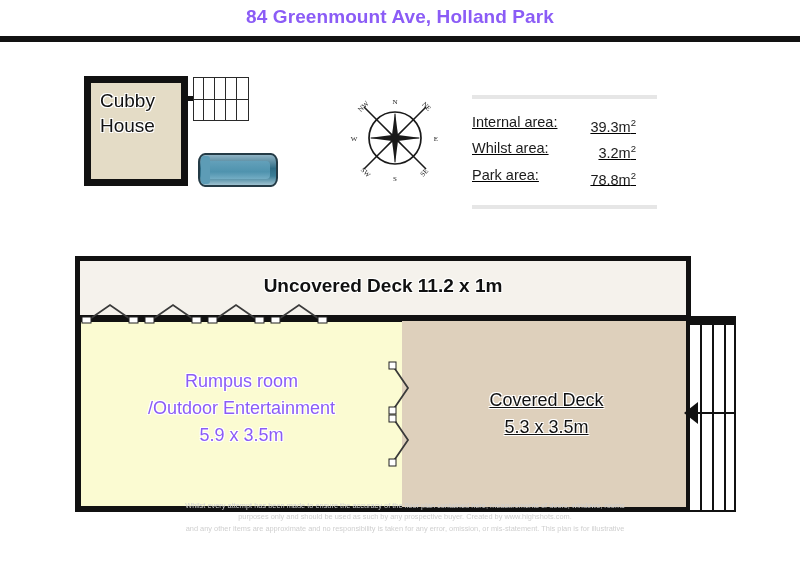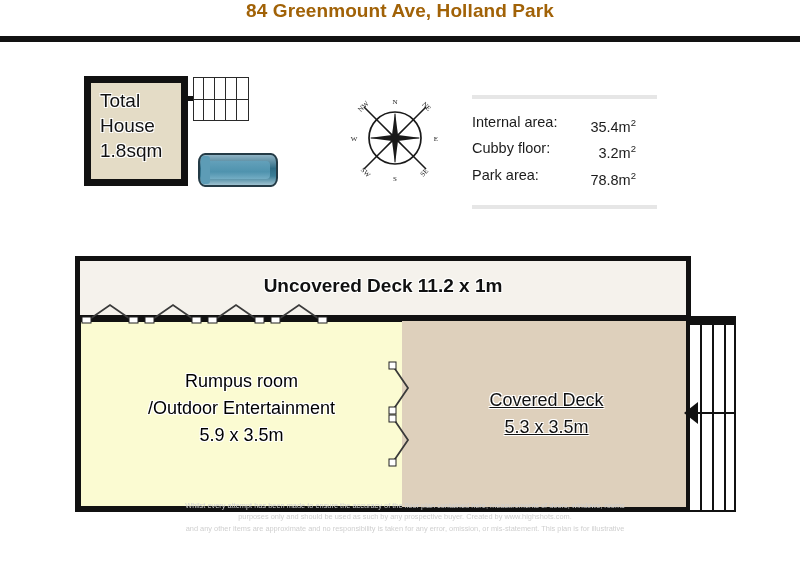--- a/index.html
+++ b/index.html
@@ -10,23 +10,23 @@
     overflow: hidden;
   }
   #page {
     position: relative;
     width: 800px; height: 566px;
     background: #ffffff;
   }
 
   
   .title {
-    position: absolute; left: 0; top: 0; width: 800px;
+    position: absolute; left: 0; top: 6px; width: 800px;
     text-align: center;
-    font-size: 19px; font-weight: bold; color: #a16207;
+    font-size: 19px; font-weight: bold; color: #8b5cf6;
     letter-spacing: 0.1px;
   }
   .title-rule {
     position: absolute; left: 0; top: 36px;
     width: 800px; height: 6px; background: #121212;
   }
 
   
   .cubby-box {
     position: absolute; left: 84px; top: 76px;
@@ -79,21 +79,21 @@
     width: 9px; height: 28px;
     background: #5d9cb6; border-radius: 3px;
   }
 
   
   .compass { position: absolute; left: 345px; top: 88px; width: 100px; height: 100px; }
 
   
   .legend { position: absolute; left: 472px; top: 95px; width: 185px; }
   .legend-rule { height: 4px; background: #e6e6e6; width: 185px; }
-  .legend-rows { margin: 13px 0 14px 0; }
+  .legend-rows { margin: 13px 0 14px 0; text-decoration: underline; }
   .legend-row {
     display: flex; font-size: 14.5px; color: #1c1c1c; line-height: 21.5px;
   }
   .legend-row .lbl { width: 100px; }
   .legend-row .val { width: 76px; text-align: right; padding-right: 12px; }
   .legend-row .val sup { font-size: 9.5px; vertical-align: super; }
 
   
   .plan { position: absolute; left: 0; top: 0; width: 800px; height: 566px; padding-left: 32px; }
 
@@ -112,21 +112,21 @@
 
   
   .rumpus {
     position: absolute; left: 75px; top: 316px;
     width: 333px; height: 196px;
     background: #fbfbd2;
     border: 6px solid #111111;
   }
   .rumpus-label {
     position: absolute; left: 75px; top: 368px; width: 333px;
-    text-align: center; font-size: 18px; color: #000000; line-height: 27px;
+    text-align: center; font-size: 18px; color: #8b5cf6; line-height: 27px;
     text-shadow: 1px 1px 0 #fff, -1px -1px 0 #fff, 1px -1px 0 #fff, -1px 1px 0 #fff;
   }
   .rumpus-label span { display: block; }
 
   
   .covered {
     position: absolute; left: 402px; top: 316px;
     width: 289px; height: 196px;
     background: #ded0bc;
     border: 5px solid #111111;
@@ -178,23 +178,22 @@
 </head>
 <body>
 
 <div id="page">
 
   <div class="title">84 Greenmount Ave, Holland Park</div>
   <div class="title-rule"></div>
 
   <div class="cubby-box"></div>
   <div class="cubby-label">
-    <span>Total</span>
+    <span>Cubby</span>
     <span>House</span>
-    <span>1.8sqm</span>
   </div>
 
   <div class="ladder">
     <div class="v" style="left:9px"></div>
     <div class="v" style="left:20px"></div>
     <div class="v" style="left:31px"></div>
     <div class="v" style="left:42px"></div>
     <div class="h" style="top:21px"></div>
   </div>
   <div class="ladder-nub"></div>
@@ -247,26 +246,26 @@
         <text x="19" y="86" transform="rotate(45 19 86)">SW</text>
       </g>
     </svg>
   </div>
 
   <div class="legend">
     <div class="legend-rule"></div>
     <div class="legend-rows">
       <div class="legend-row">
         <div class="lbl">Internal area:</div>
-        <div class="val"><span>35.4m</span><sup>2</sup></div>
+        <div class="val"><span>39.3m</span><sup>2</sup></div>
       </div>
       <div class="legend-row">
       </div>
       <div class="legend-row">
-        <div class="lbl">Cubby floor:</div>
+        <div class="lbl">Whilst area:</div>
         <div class="val"><span>3.2m</span><sup>2</sup></div>
       </div>
       <div class="legend-row">
         <div class="lbl">Park area:</div>
         <div class="val"><span>78.8m</span><sup>2</sup></div>
       </div>
     </div>
     <div class="legend-rule"></div>
   </div>
 

